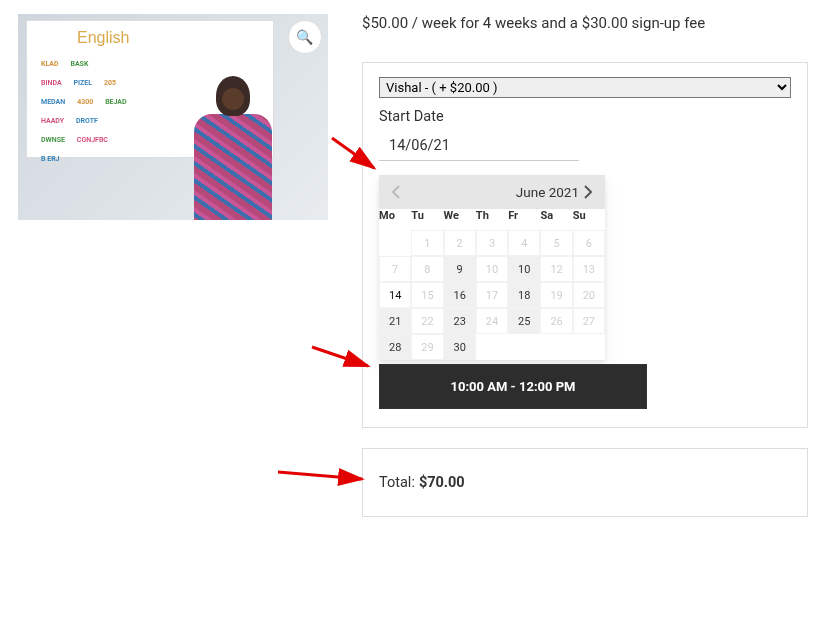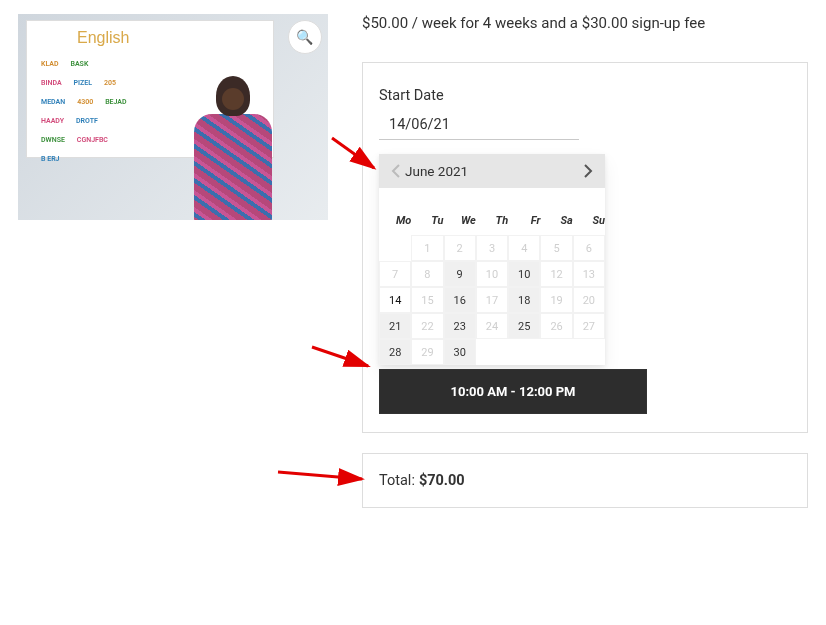--- a/index.html
+++ b/index.html
@@ -73,39 +73,39 @@
     width:226px; border:none;
     box-shadow: 0 2px 5px rgba(0,0,0,0.08), 0 8px 18px rgba(0,0,0,0.06);
     background:#fff; font-size:12px;
   }
   .cal-header {
     background:#e6e6e6; height:34px; display:flex; align-items:center;
     justify-content:space-between; padding:0 8px;
   }
   .cal-arrow { width:18px; height:18px; display:flex; align-items:center; justify-content:center; cursor:pointer; }
   .cal-arrow svg { display:block; }
-  .cal-title { text-align:left; flex:1; font-size:13.5px; color:#333; }
+  .cal-title { text-align:right; flex:1; font-size:13.5px; color:#333; }
   .cal-grid { display:grid; grid-template-columns: repeat(7, 1fr); }
-  .dow { font-weight:700; font-size:11px; text-align:right; padding:26px 0 8px; color:#333;font-style:italic; }
+  .dow { font-weight:700; font-size:11px; text-align:left; padding:0 0 8px; color:#333; }
   .day {
     text-align:center; font-size:11px; border:1px solid #f2f2f2;
     padding:6px 0; height:26px; line-height:14px;
   }
   .day.inactive { color:#cfcfcf; }
   .day.avail { background:#f0f0f0; color:#333; cursor:pointer;}
   .day.selected { background:#fff; color:#111; border:1px solid #f2f2f2; font-weight:400;}
   .day.empty { border:1px solid #fff; }
   .booking-time-label { font-size:14.5px; margin-top:20px; }
   .time-slot {
     margin-top:4px; background:#2d2d2d; color:#fff; text-align:center;
     font-size:13px; font-weight:700; padding:14px 0; width:268px;
     cursor:pointer; border:1px solid #333;
   }
   .total-box {
-    border:1px solid #ddd; padding:18px 16px; font-size:14.5px; color:#333;
+    border:1px solid #ddd; padding:25px 16px; font-size:14.5px; color:#333;
     margin-top:18px; display:flex; gap:4px;
   }
   .total-box .lbl { font-weight:400; }
   .total-box .val { font-weight:700; }
   .arrow-anno { position:absolute; pointer-events:none; }
 </style>
 </head>
 <body>
 
 <div class="page" style="position:relative;">
@@ -153,20 +153,23 @@
     </div>
   </div>
 
   <div class="right-col">
 
     <div class="price-line">
       <span>$</span><span class="amt">50.00</span><span> / week for 4 weeks and a </span><span>$30.00</span><span> sign-up fee</span>
     </div>
 
     <div class="booking-box">
+      <select class="teacher">
+        <option>Vishal - ( + $20.00 )</option>
+      </select>
 
       <div class="field-label start-date-label">Start Date</div>
       <input class="start-date-input" value="14/06/21" style="">
 
       <div class="calendar-wrap">
         <div class="calendar">
           <div class="cal-header">
             <div class="cal-arrow">
               <svg width="10" height="14">
                   <path d="M8 1 L2 7 L8 13" fill="none" stroke="#bbb" stroke-width="2"></path>

